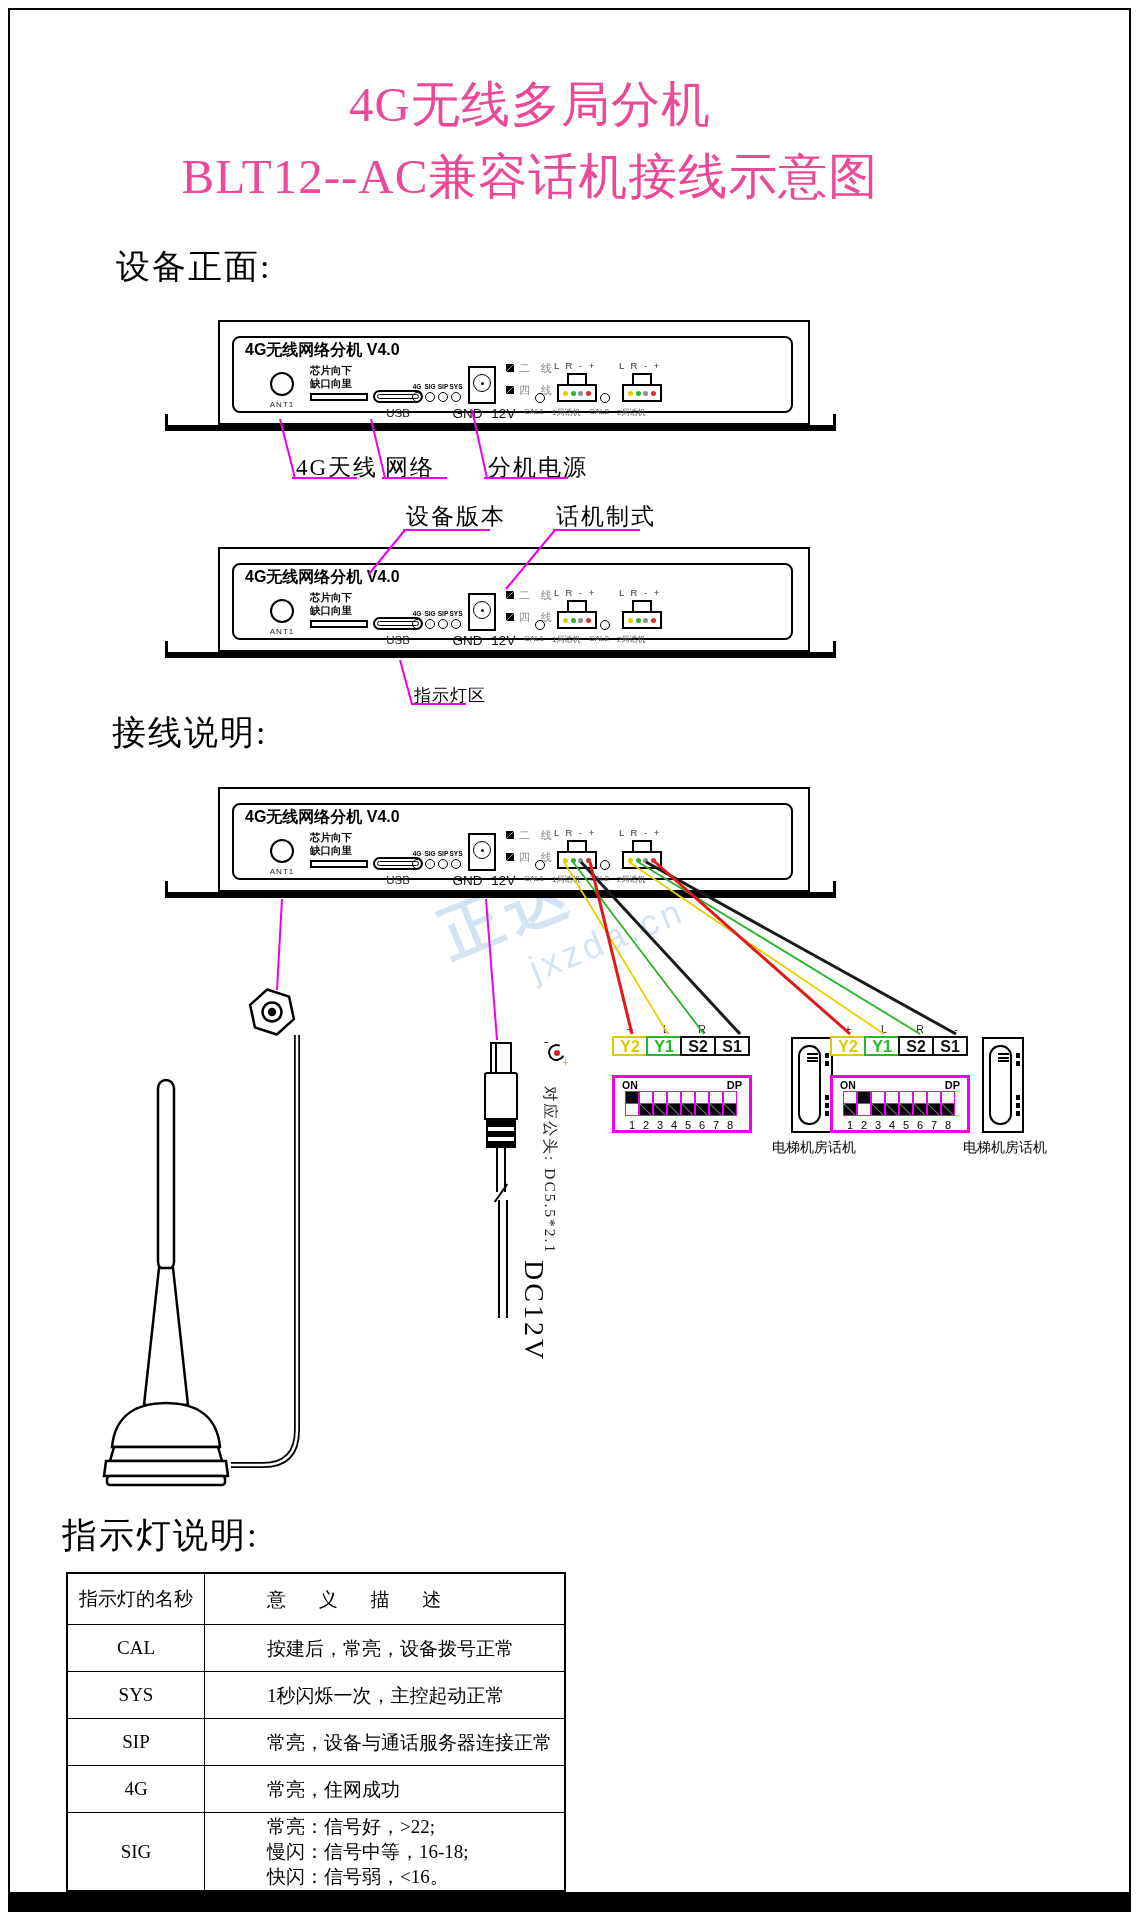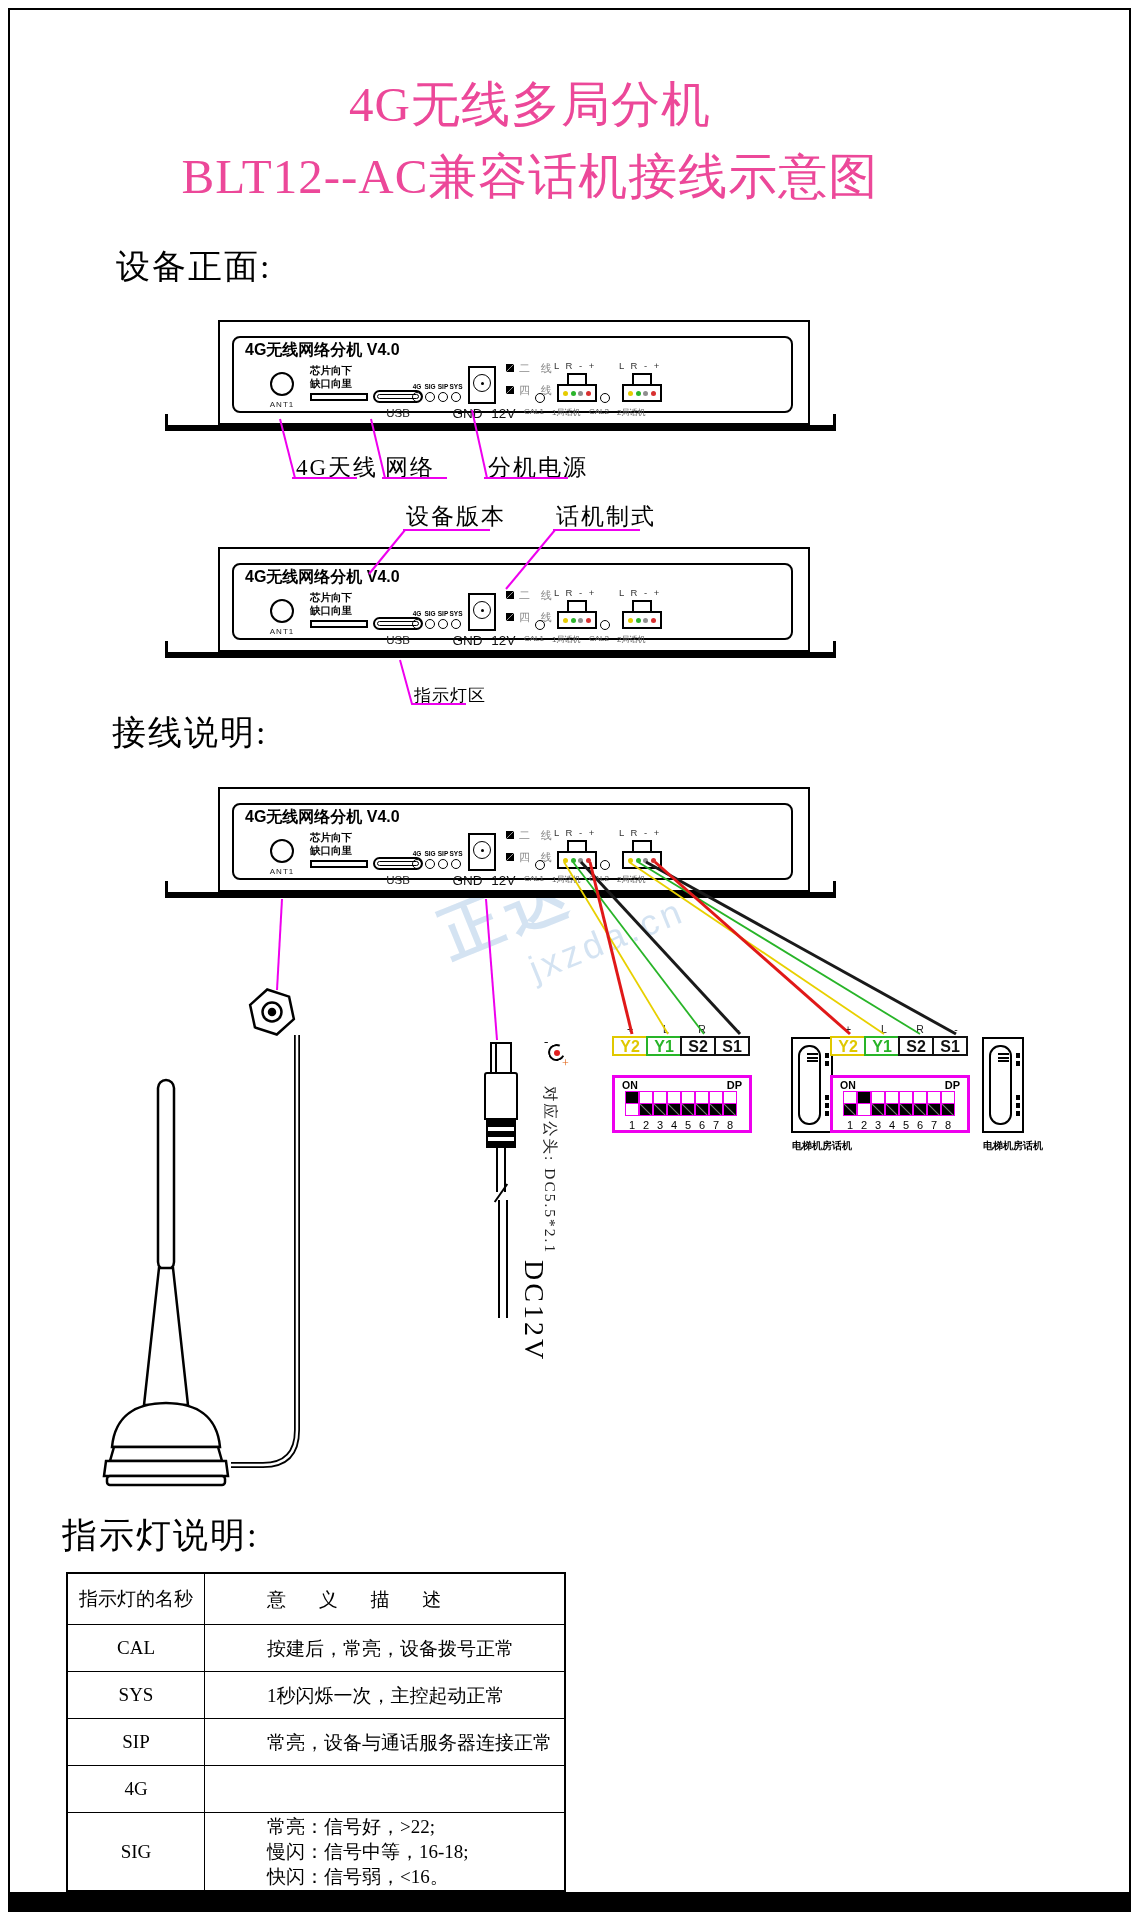--- a/index.html
+++ b/index.html
@@ -106,21 +106,21 @@
   .dip-cell.off{background:#fff}
   .dip-nums{position:absolute;left:10px;top:41px;display:flex}
   .dip-nums span{width:14px;text-align:center;font-size:11px;font-family:"Liberation Sans",sans-serif}
   .phone{position:absolute;top:14px;width:42px;height:96px;border:2px solid #000;background:#fff}
   .tg-left .phone{left:179px}.tg-right .phone{left:152px}
   .phone-capsule{position:absolute;left:5px;top:6px;width:23px;height:80px;border:2px solid #000;border-radius:11px}
   .ph-line{position:absolute;left:14px;width:11px;height:2px;background:#000}
   .phl1{top:14px}.phl2{top:17.5px}.phl3{top:21px}
   .ph-tick{position:absolute;right:2px;width:4px;height:5px;background:#000}
   .pht1{top:14px}.pht2{top:22px}.pht3{top:56px}.pht4{top:64px}.pht5{top:72px}
-  .phone-label{position:absolute;top:116px;width:80px;text-align:right;font-size:10px;font-weight:bold;white-space:nowrap;font-family:"Liberation Sans",sans-serif}
+  .phone-label{position:absolute;top:116px;width:80px;text-align:left;font-size:14px;font-weight:normal;white-space:nowrap;font-family:"Liberation Sans",sans-serif}
   .tg-left .phone-label{left:160px}.tg-right .phone-label{left:133px}
   
   #ind-table{position:absolute;left:66px;top:1572px;width:500px;border:2px solid #000}
   .t-row,.t-head{display:flex;border-top:1.5px solid #000}
   .t-head{border-top:none;height:50px}
   .t-row{height:47px}
   .t-row.multi{height:78px}
   .t-c1{width:137px;border-right:1.5px solid #000;display:flex;align-items:center;justify-content:center;font-size:19px}
   .t-c2{flex:1;display:flex;flex-direction:column;justify-content:center;padding-left:62px;font-size:19px;line-height:25px}
   .t-h2{letter-spacing:14px}
@@ -549,20 +549,23 @@
           </div>
         </div>
         <div class="t-row">
           <div class="t-c1">SIP</div>
           <div class="t-c2">
             <div>常亮，设备与通话服务器连接正常</div>
           </div>
         </div>
         <div class="t-row">
           <div class="t-c1">4G</div>
+          <div class="t-c2">
+            <div>常亮，住网成功</div>
+          </div>
         </div>
         <div class="t-row multi">
           <div class="t-c1">SIG</div>
           <div class="t-c2">
             <div>常亮：信号好，&gt;22;</div>
             <div>慢闪：信号中等，16-18;</div>
             <div>快闪：信号弱，&lt;16。</div>
           </div>
         </div>
       </div>

